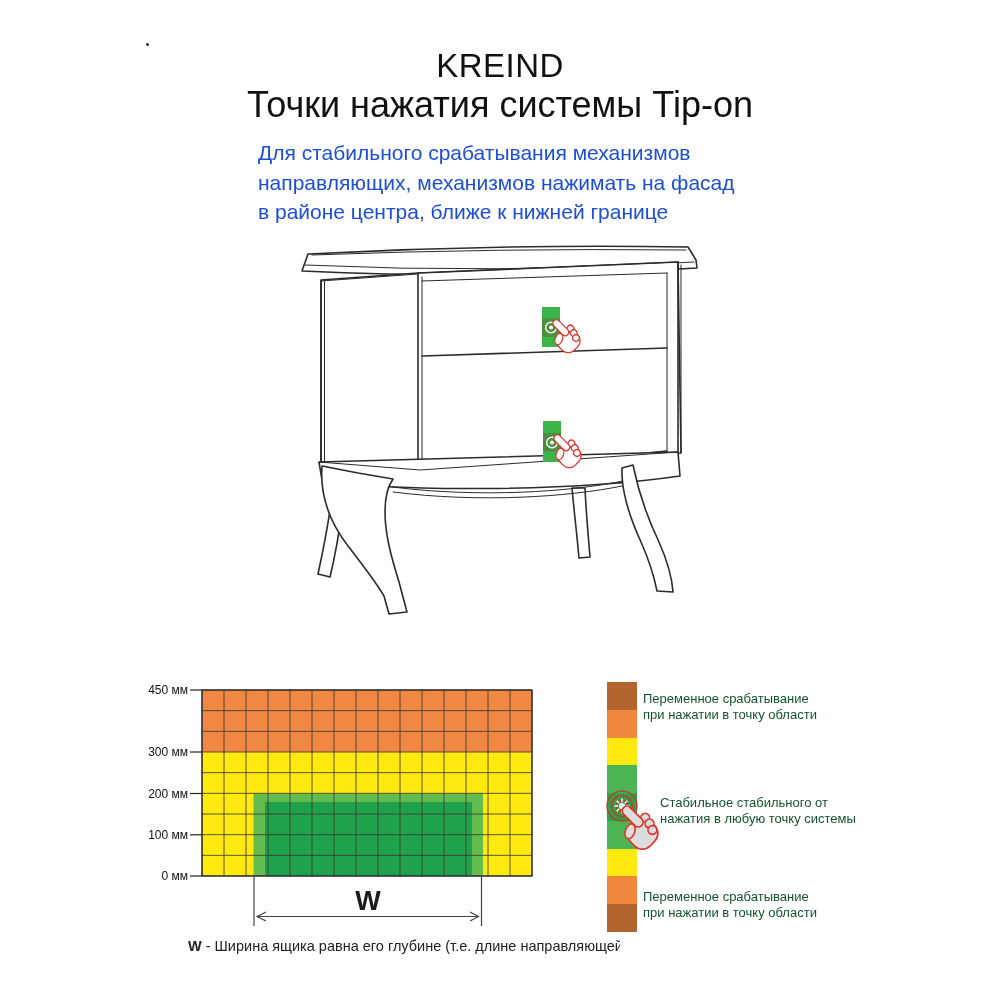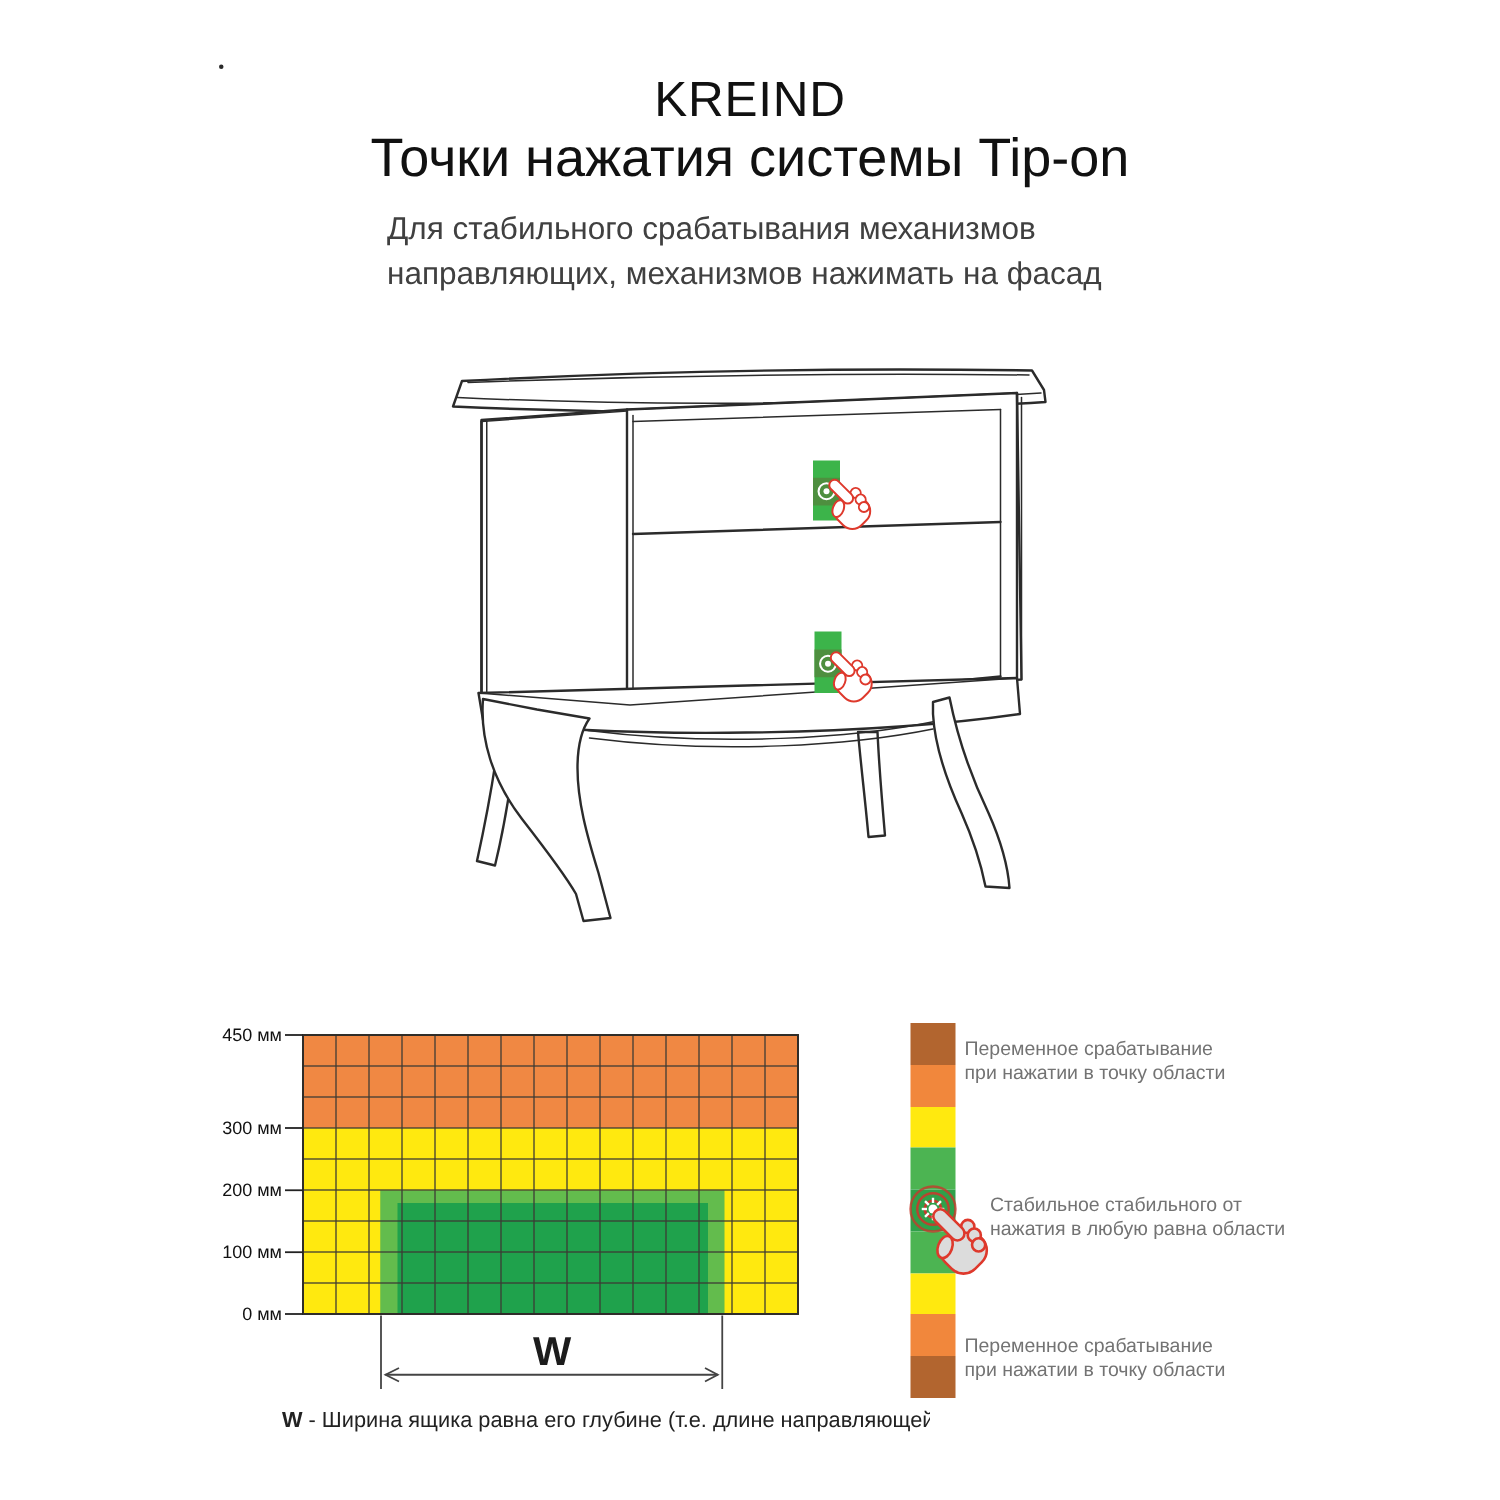--- a/index.html
+++ b/index.html
@@ -2,22 +2,22 @@
 <html><head>
 <meta charset="utf-8">
 <style>
   html,body{margin:0;padding:0;background:#fff;}
   .canvas{position:relative;width:1000px;height:1000px;background:#fff;overflow:hidden;
           font-family:"Liberation Sans",sans-serif;color:#1a1a1a;}
   .abs{position:absolute;}
   .speck{width:3px;height:3px;background:#2a2a2a;border-radius:50%;}
   .title{left:0;top:47px;width:1000px;text-align:center;font-size:33px;letter-spacing:.5px;color:#111;}
   .subtitle{left:0;top:84px;width:1000px;text-align:center;font-size:36px;color:#111;}
-  .intro{left:258px;top:138px;width:520px;font-size:21px;line-height:29.5px;color:#404040;}
-  .legend-text{font-size:13px;line-height:15.5px;color:#737373;}
+  .intro{left:258px;top:138px;width:520px;font-size:21px;line-height:29.5px;color:#1d4ed8;}
+  .legend-text{font-size:13px;line-height:15.5px;color:#14532d;}
   .legend-bar{left:607px;top:682px;width:30px;height:250px;display:flex;flex-direction:column;}
   .bar-seg{flex:1 1 auto;}
   .ln{fill:none;stroke:#2b2b2b;stroke-width:1.6;stroke-linejoin:round;stroke-linecap:round;}
   .thin{stroke-width:1;}
   .fw{fill:#ffffff;stroke:#2b2b2b;stroke-width:1.6;stroke-linejoin:round;stroke-linecap:round;}
   .hand-white{fill:#ffffff;stroke:#de392c;stroke-width:1.7;stroke-linejoin:round;}
   .hand-grey{fill:#dcdcdc;stroke:#de392c;stroke-width:1.7;stroke-linejoin:round;}
   .ring{fill:none;stroke:#c63a2c;}
   .gridline{stroke:#3d3a35;stroke-width:1;opacity:.85;}
   .axis-label{font-size:12px;fill:#111;}
@@ -44,20 +44,21 @@
     </defs>
   </svg>
 
   <div class="abs speck" style="left:146px;top:43px;"></div>
 
   <div class="abs title">KREIND</div>
   <div class="abs subtitle">Точки нажатия системы Tip-on</div>
   <div class="abs intro">
     <div>Для стабильного срабатывания механизмов</div>
     <div>направляющих, механизмов нажимать на фасад</div>
+    <div>в районе центра, ближе к нижней границе</div>
   </div>
 
   <svg class="abs" style="left:240px;top:240px;" width="520" height="400" viewBox="0 0 520 400">
 
     <path class="fw" d="M62,31 L68,14 Q258,4 448,7 L456,20 L457,28 Q260,40 62,31 Z"></path>
     <path class="ln thin" d="M65,25 Q260,34 454,22"></path>
     <path class="ln thin" d="M72,15 Q258,8 446,10"></path>
 
     <path class="fw" d="M81,40 L178,33 L438,22 L441,213 L178,230 L81,222 Z"></path>
     <path class="ln" d="M81,41 L81,222"></path>
@@ -192,20 +193,20 @@
     </g>
     <use href="#hand-shape" class="hand-grey" transform="translate(33,33) rotate(45) scale(1.02)"></use>
   </svg>
 
   <div class="abs legend-text" style="left:643px;top:691px;">
     <div>Переменное срабатывание</div>
     <div>при нажатии в точку области</div>
   </div>
   <div class="abs legend-text" style="left:660px;top:795px;">
     <div>Стабильное стабильного от</div>
-    <div>нажатия в любую равна области</div>
+    <div>нажатия в любую точку системы</div>
   </div>
   <div class="abs legend-text" style="left:643px;top:889px;">
     <div>Переменное срабатывание</div>
     <div>при нажатии в точку области</div>
   </div>
 
 </div>
 
 </body></html>

